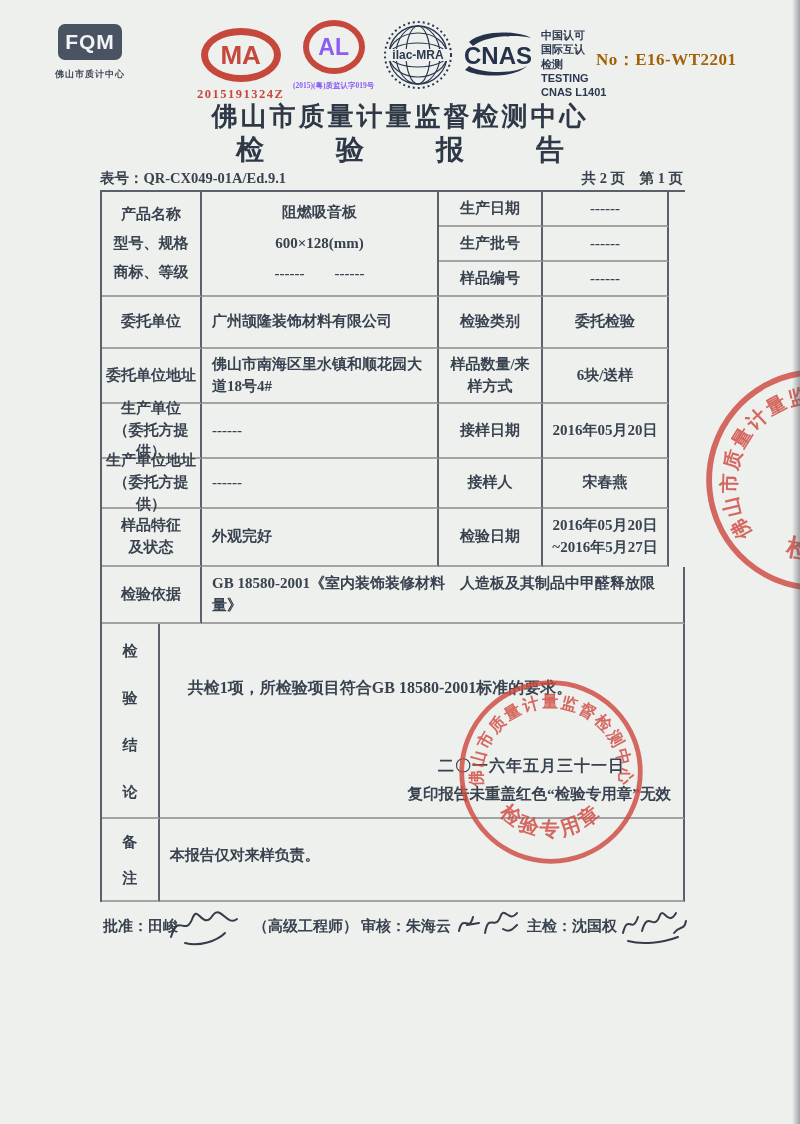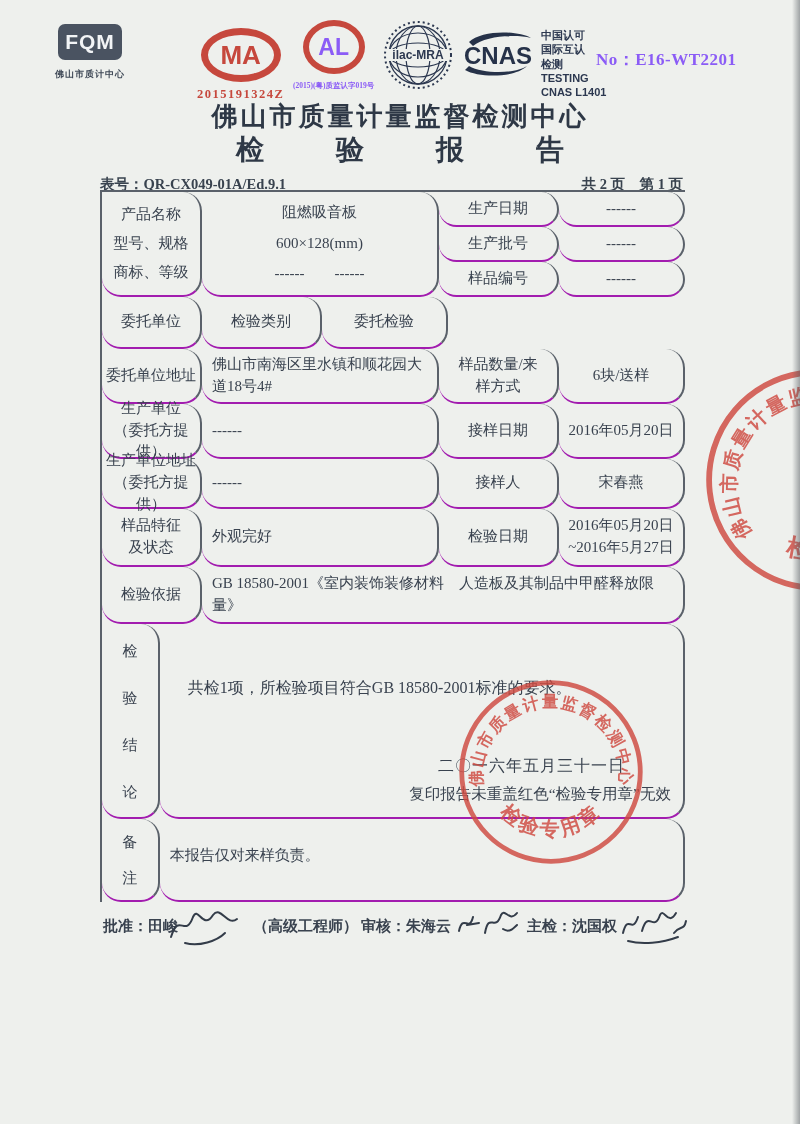--- a/index.html
+++ b/index.html
@@ -32,38 +32,38 @@
     font-family:"Liberation Sans","DejaVu Sans",sans-serif;box-sizing:border-box;margin:0 auto;
     transform:none;}
   .cal-cap{margin-top:7px;font-size:7.5px;font-weight:bold;}
 
   .ilac{position:absolute;left:382px;top:2px;}
   .cnas{position:absolute;left:459px;top:12px;}
   .cnas-cap{position:absolute;left:541px;top:12px;font-size:11px;line-height:1.3;
     color:#2c3850;white-space:pre-line;font-weight:bold;
     font-family:"Liberation Sans","DejaVu Sans",sans-serif;}
   .report-no{position:absolute;left:596px;top:32px;font-size:17px;font-weight:bold;
-    color:#8b5cf6;letter-spacing:.5px;text-align:right;}
+    color:#a16207;letter-spacing:.5px;text-align:right;}
 
   
   .title-org{position:absolute;top:99px;left:0;width:100%;text-align:center;
     font-size:26px;font-weight:bold;letter-spacing:3px;color:#2e3846;}
   .title-doc{position:absolute;top:131px;left:0;width:100%;text-align:center;
     font-size:28px;font-weight:bold;letter-spacing:22px;text-indent:22px;color:#2e3846;}
-  .meta{position:absolute;left:100px;top:175px;width:583px;display:flex;
+  .meta{position:absolute;left:100px;top:169px;width:583px;display:flex;
     justify-content:space-between;font-size:14.5px;font-weight:bold;color:#39434f;}
 
   
   .report-table{position:absolute;left:100px;top:190px;width:583px;
     border-top:2px solid #5a616a;border-left:2px solid #5a616a;font-size:15px;}
   .tr{display:flex;}
-  .td{box-sizing:border-box;border-right:2px solid #5a616a;border-bottom:2px solid #a21caf;
+  .td{box-sizing:border-box;border-right:2px solid #5a616a;border-bottom:2px solid #a3a3a3;
     display:flex;align-items:center;justify-content:center;text-align:center;
-    white-space:pre-line;font-weight:normal;color:#39424f;line-height:1.45;border-radius:19px;}
-  .c1{width:100px;} .c2{width:237px;} .c3{width:120px;} .c4{width:126px;}
+    white-space:pre-line;font-weight:bold;color:#39424f;line-height:1.45;}
+  .c1{width:100px;} .c2{width:237px;} .c3{width:104px;} .c4{width:126px;}
   .cl{width:65px;} .cc{width:592px;} .cv{width:483px;}
   .left{justify-content:flex-start;text-align:left;padding:4px 10px;}
   .r1{height:105px;} .sub{display:flex;flex-direction:column;}
   .sub .tr{height:35px;} .sub .td{height:35px;}
   .r1 .c1{line-height:1.95;}
   .prod-val{flex-direction:column;justify-content:space-around;padding:6px 0;}
   .r2 .td{height:52px;} .r3 .td{height:55px;} .r4 .td{height:55px;}
   .r5 .td{height:50px;} .r6 .td{height:58px;} .r7 .td{height:57px;}
   .r8 .td{height:195px;} .r9 .td{height:83px;}
   .vlabel{line-height:47px;align-items:flex-start;padding-top:4px;}
@@ -162,20 +162,21 @@
       </div>
       <div class="tr">
         <div class="td c3">样品编号</div>
         <div class="td c4">------</div>
       </div>
     </div>
   </div>
 
   <div class="tr r2">
     <div class="td c1">委托单位</div>
+    <div class="td c2 left">广州颉隆装饰材料有限公司</div>
     <div class="td c3">检验类别</div>
     <div class="td c4">委托检验</div>
   </div>
 
   <div class="tr r3">
     <div class="td c1">委托单位地址</div>
     <div class="td c2 left">佛山市南海区里水镇和顺花园大道18号4#</div>
     <div class="td c3">样品数量/来
 样方式</div>
     <div class="td c4">6块/送样</div>

